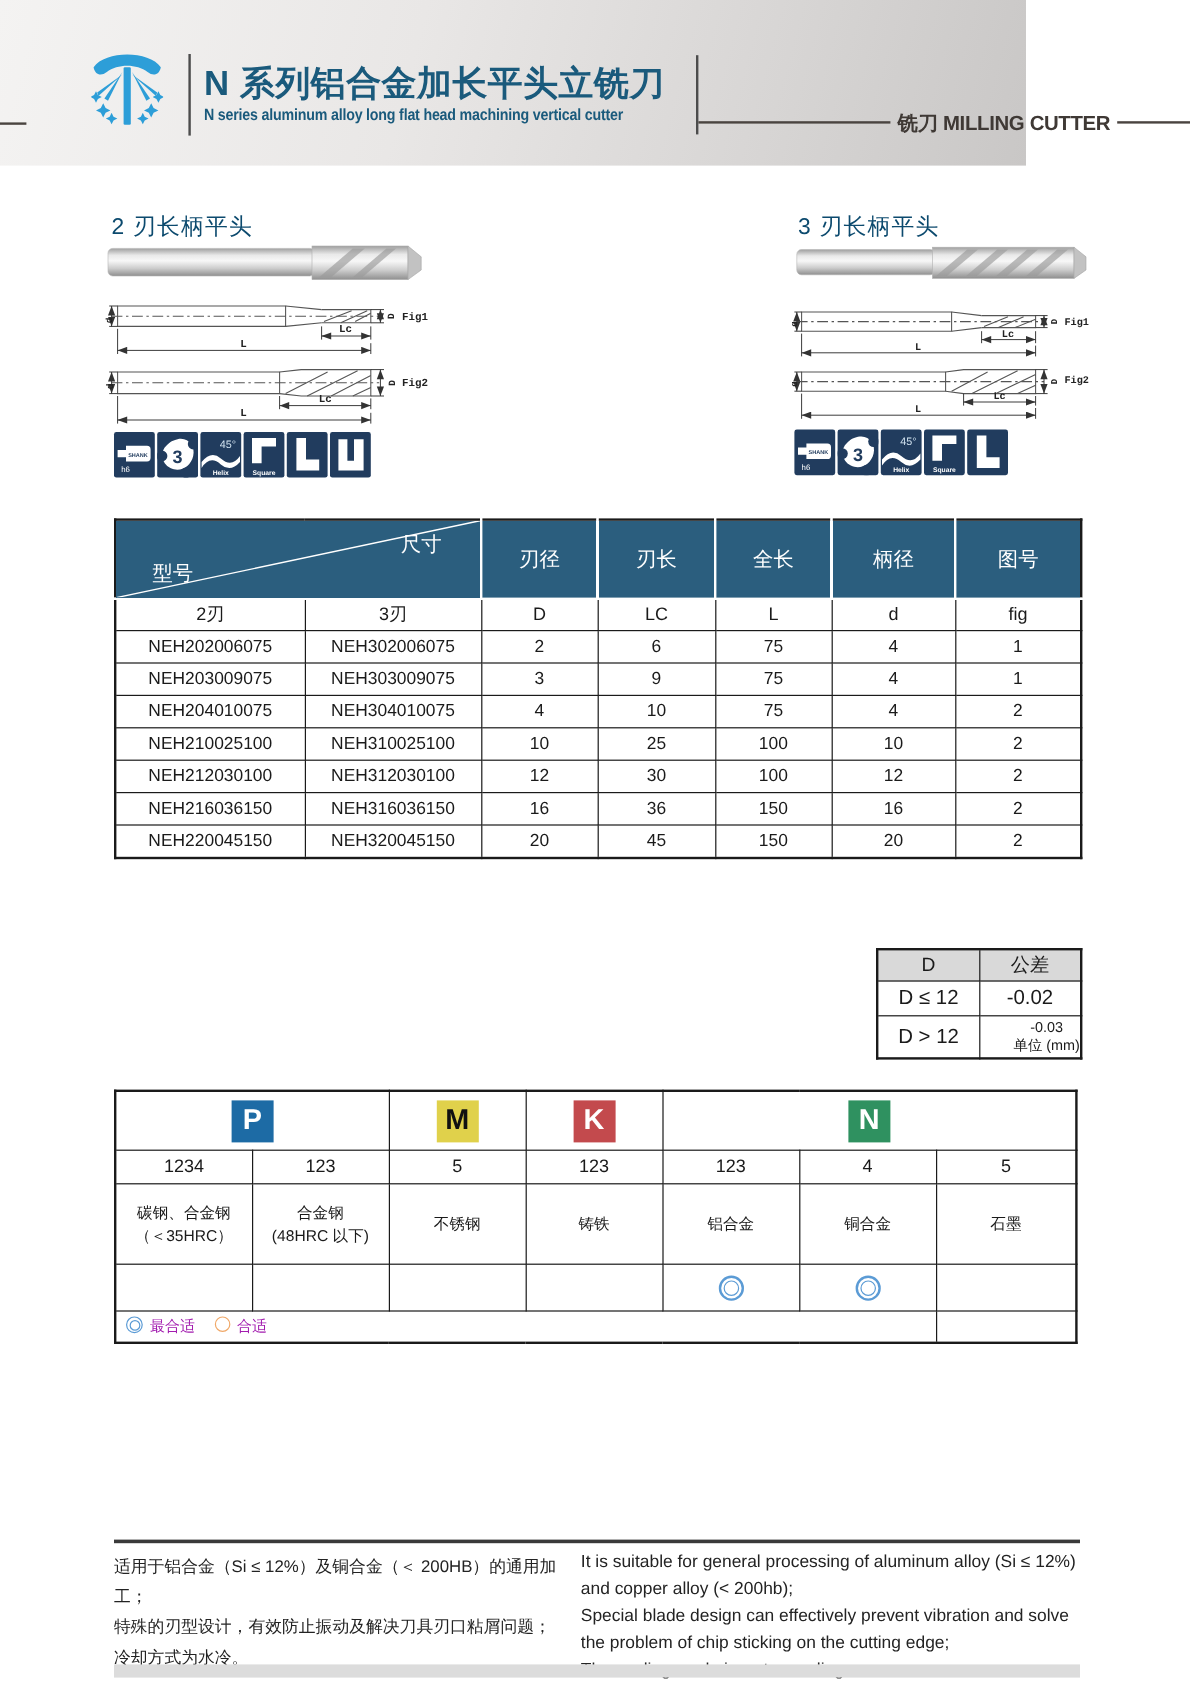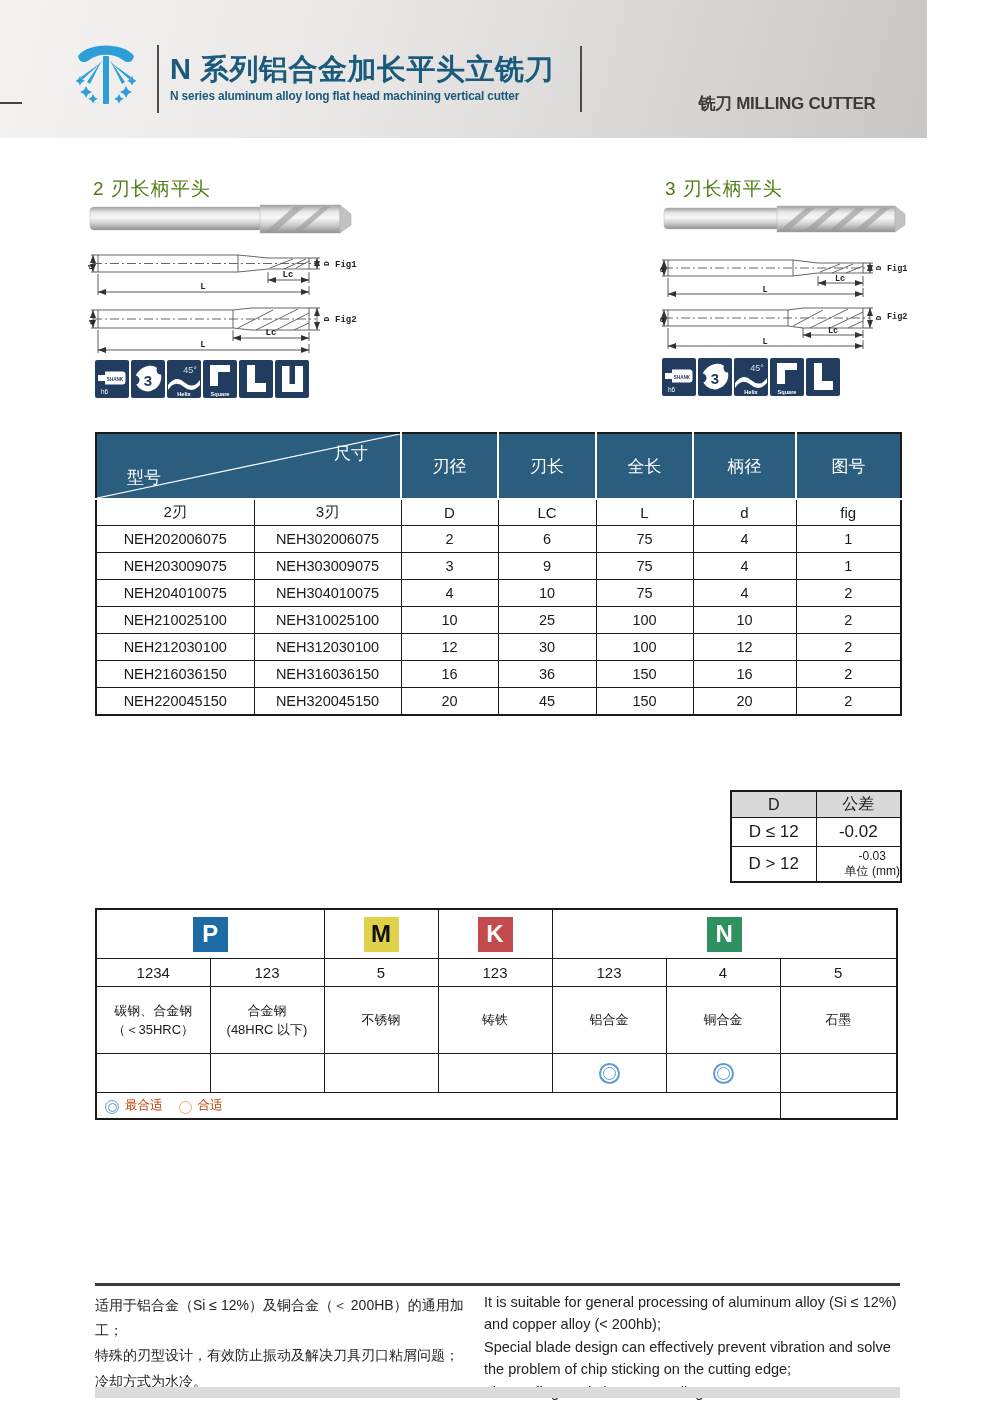--- a/index.html
+++ b/index.html
@@ -1,34 +1,34 @@
 <!DOCTYPE html>
 <html style="--title-blue: #1a5a7c; --logo-blue: #2d9ed8; --table-header-bg: #2b5e7e; --icon-navy: #213c5e; --badge-p: #1d6ba5; --badge-m: #e0d14b; --badge-k: #c34a4d; --badge-n: #2f9160; --mark-blue: #5b9bd5; --legend-orange: #f0a868;"><head>
 <meta charset="utf-8">
 <style>
   html,body{margin:0;padding:0;}
   body{width:992px;height:1403px;position:relative;font-family:"Liberation Sans",sans-serif;background:#ffffff;overflow:hidden;color:#1a1a1a;}
   .abs{position:absolute;}
 
   
-  .header-band{left:0;top:0;width:927px;height:138px;background:linear-gradient(105deg,#f4f3f2 0%,#e9e7e6 40%,#d7d5d4 75%,#c9c7c6 100%);}
+  .header-band{left:0;top:0;width:855px;height:138px;background:linear-gradient(105deg,#f4f3f2 0%,#e9e7e6 40%,#d7d5d4 75%,#c9c7c6 100%);}
   .edge-line-left{left:0;top:102px;width:22px;height:2px;background:#4a4440;}
   .logo{left:76px;top:40px;width:60px;height:74px;color:var(--logo-blue,#2d9ed8);}
   .v-div1{left:157px;top:45px;width:2px;height:68px;background:#4c4c4c;}
   .v-div2{left:580px;top:46px;width:2px;height:66px;background:#4c4c4c;}
   .title-cn{left:170px;top:50px;font-size:29px;font-weight:bold;color:var(--title-blue,#1a5a7c);letter-spacing:0.5px;white-space:nowrap;}
   .title-en{left:170px;top:88px;font-size:13.5px;font-weight:bold;color:var(--title-blue,#1a5a7c);white-space:nowrap;transform:scaleX(0.88);transform-origin:left center;letter-spacing:-0.2px;}
-  .header-right{left:582px;top:92px;width:410px;height:20px;display:flex;align-items:center;flex-direction:column;}
+  .header-right{left:582px;top:92px;width:410px;height:20px;display:flex;align-items:center;}
   .header-right .hline{height:2px;background:#4a4440;}
   .hline.l1{width:160px;}
   .hline.l2{flex:1;}
   .category-label{font-size:17px;font-weight:bold;color:#3f3935;padding:0 6px;letter-spacing:-0.3px;white-space:nowrap;}
 
   
-  .section-title{font-size:19px;color:#4d7c0f;font-weight:500;letter-spacing:1px;}
+  .section-title{font-size:19px;color:#0c4a6e;font-weight:500;letter-spacing:1px;}
   .st-left{left:93px;top:176px;}
   .st-right{left:665px;top:176px;}
 
   
   .drawing line,.drawing path,.drawing rect{vector-effect:non-scaling-stroke;}
   .dim-label{font-family:"Liberation Mono",monospace;font-weight:bold;fill:#222;}
 
   
   .icon-row{display:flex;gap:2px;}
   .ir-left{left:95px;top:360px;}
@@ -68,21 +68,21 @@
   .badge-p{background:var(--badge-p,#1d6ba5);}
   .badge-m{background:var(--badge-m,#e0d14b);color:#111;}
   .badge-k{background:var(--badge-k,#c34a4d);}
   .badge-n{background:var(--badge-n,#2f9160);}
   .mat-num-row td{height:27px;font-size:15px;}
   .mat-name-row td{height:66px;font-size:13px;line-height:1.5;white-space:pre-line;}
   .mat-mark-row td{height:38px;}
   .mark-double{display:inline-block;width:17px;height:17px;border:2px solid var(--mark-blue,#5b9bd5);border-radius:50%;position:relative;vertical-align:middle;}
   .mark-double::after{content:"";position:absolute;inset:2px;border:1.5px solid var(--mark-blue,#5b9bd5);border-radius:50%;}
   .mat-legend-row td{height:25px;}
-  .legend-wrap{display:flex;align-items:flex-end;gap:6px;padding-left:8px;font-size:12.5px;color:#c2410c;}
+  .legend-wrap{display:flex;align-items:flex-start;gap:6px;padding-left:8px;font-size:12.5px;color:#a21caf;}
   .mini-double{display:inline-block;width:12px;height:12px;border:1.5px solid var(--mark-blue,#5b9bd5);border-radius:50%;position:relative;}
   .mini-double::after{content:"";position:absolute;inset:1.5px;border:1px solid var(--mark-blue,#5b9bd5);border-radius:50%;}
   .mini-single{display:inline-block;width:11px;height:11px;border:1.5px solid var(--legend-orange,#f0a868);border-radius:50%;margin-left:10px;}
 
   
   .notes-rule{left:95px;top:1283px;width:805px;height:2.5px;background:#3a3a3a;}
   .notes-cn{left:95px;top:1293px;width:385px;font-size:14px;line-height:1.8;color:#232323;}
   .notes-en{left:484px;top:1291px;width:420px;font-size:14.5px;line-height:1.55;color:#232323;}
   .footer-bar{left:95px;top:1387px;width:805px;height:11px;background:#dcdcdc;}
 </style>

